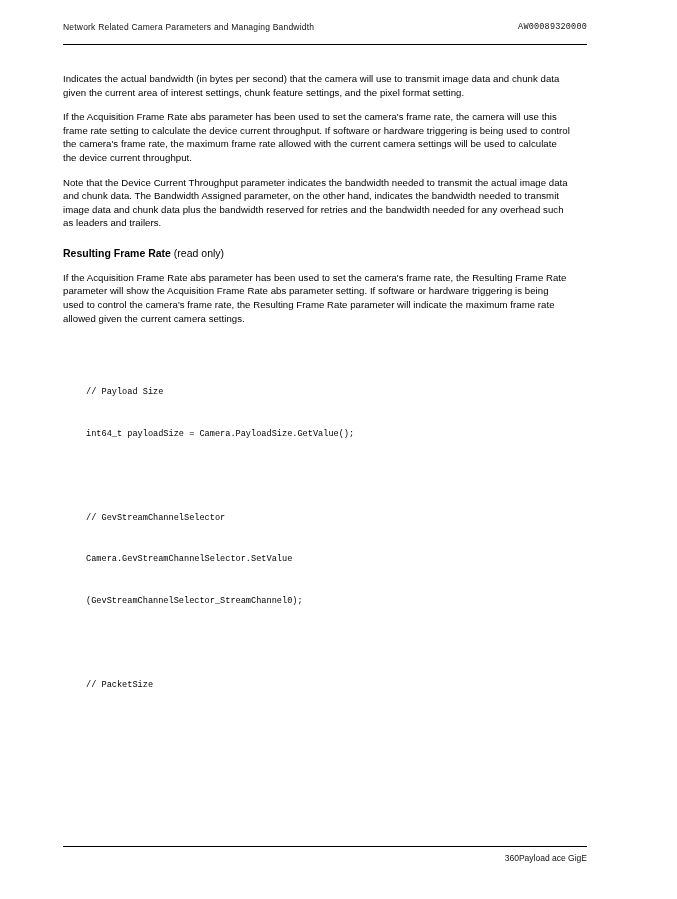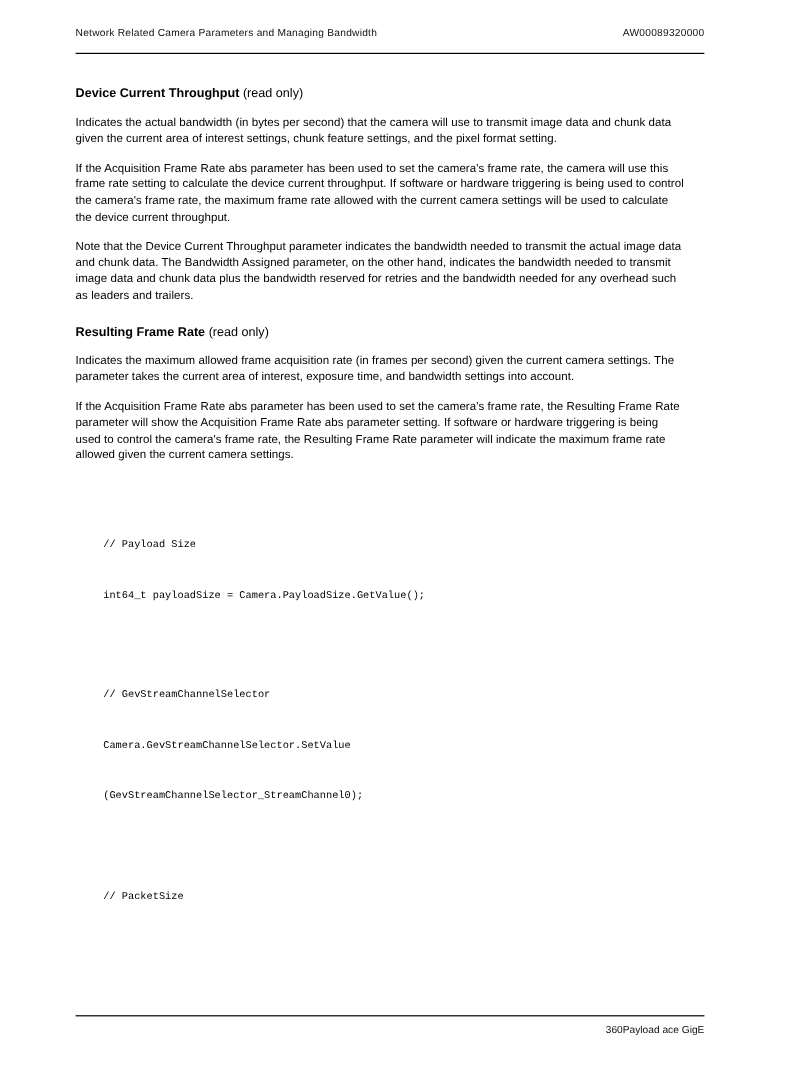--- a/index.html
+++ b/index.html
@@ -40,21 +40,21 @@
   }
   .header-rule {
     position: absolute;
     left: 63px;
     top: 44px;
     width: 524px;
     height: 1px;
     background: #000;
   }
   .header-left { white-space: nowrap; }
-  .header-right { white-space: nowrap; }
+  .header-right { white-space: nowrap; font-family: Liberation Mono, monospace; }
 
   
   .footer-rule {
     position: absolute;
     left: 63px;
     top: 846px;
     width: 524px;
     height: 1px;
     background: #000;
   }
@@ -114,33 +114,29 @@
 <div class="page">
 
   <div class="header">
     <span class="header-left">Network Related Camera Parameters and Managing Bandwidth</span>
     <span class="header-right">AW00089320000</span>
   </div>
   <div class="header-rule"></div>
 
   <div class="body-area">
 
-    <h2 class="section-head">
-      <span>Device Current Throughput</span><span class="normal"> (read only)</span>
-    </h2>
     <p class="para">Indicates the actual bandwidth (in bytes per second) that the camera will use to transmit image data and chunk data given the current area of interest settings, chunk feature settings, and the pixel format setting.</p>
     <p class="para">If the Acquisition Frame Rate abs parameter has been used to set the camera's frame rate, the camera will use this frame rate setting to calculate the device current throughput. If software or hardware triggering is being used to control the camera's frame rate, the maximum frame rate allowed with the current camera settings will be used to calculate the device current throughput.</p>
     <p class="para">Note that the Device Current Throughput parameter indicates the bandwidth needed to transmit the actual image data and chunk data. The Bandwidth Assigned parameter, on the other hand, indicates the bandwidth needed to transmit image data and chunk data plus the bandwidth reserved for retries and the bandwidth needed for any overhead such as leaders and trailers.</p>
 
     <div class="spacer-md"></div>
 
     <h2 class="section-head">
       <span>Resulting Frame Rate</span><span class="normal"> (read only)</span>
     </h2>
-    <p class="para">Indicates the maximum allowed frame acquisition rate (in frames per second) given the current camera settings. The parameter takes the current area of interest, exposure time, and bandwidth settings into account.</p>
     <p class="para">If the Acquisition Frame Rate abs parameter has been used to set the camera's frame rate, the Resulting Frame Rate parameter will show the Acquisition Frame Rate abs parameter setting. If software or hardware triggering is being used to control the camera's frame rate, the Resulting Frame Rate parameter will indicate the maximum frame rate allowed given the current camera settings.</p>
 
     <div class="spacer-lg"></div>
     <div class="spacer-md"></div>
 
 
     <div class="spacer-sm"></div>
 
     <div class="code">
       <div class="code-line">// Payload Size</div>

